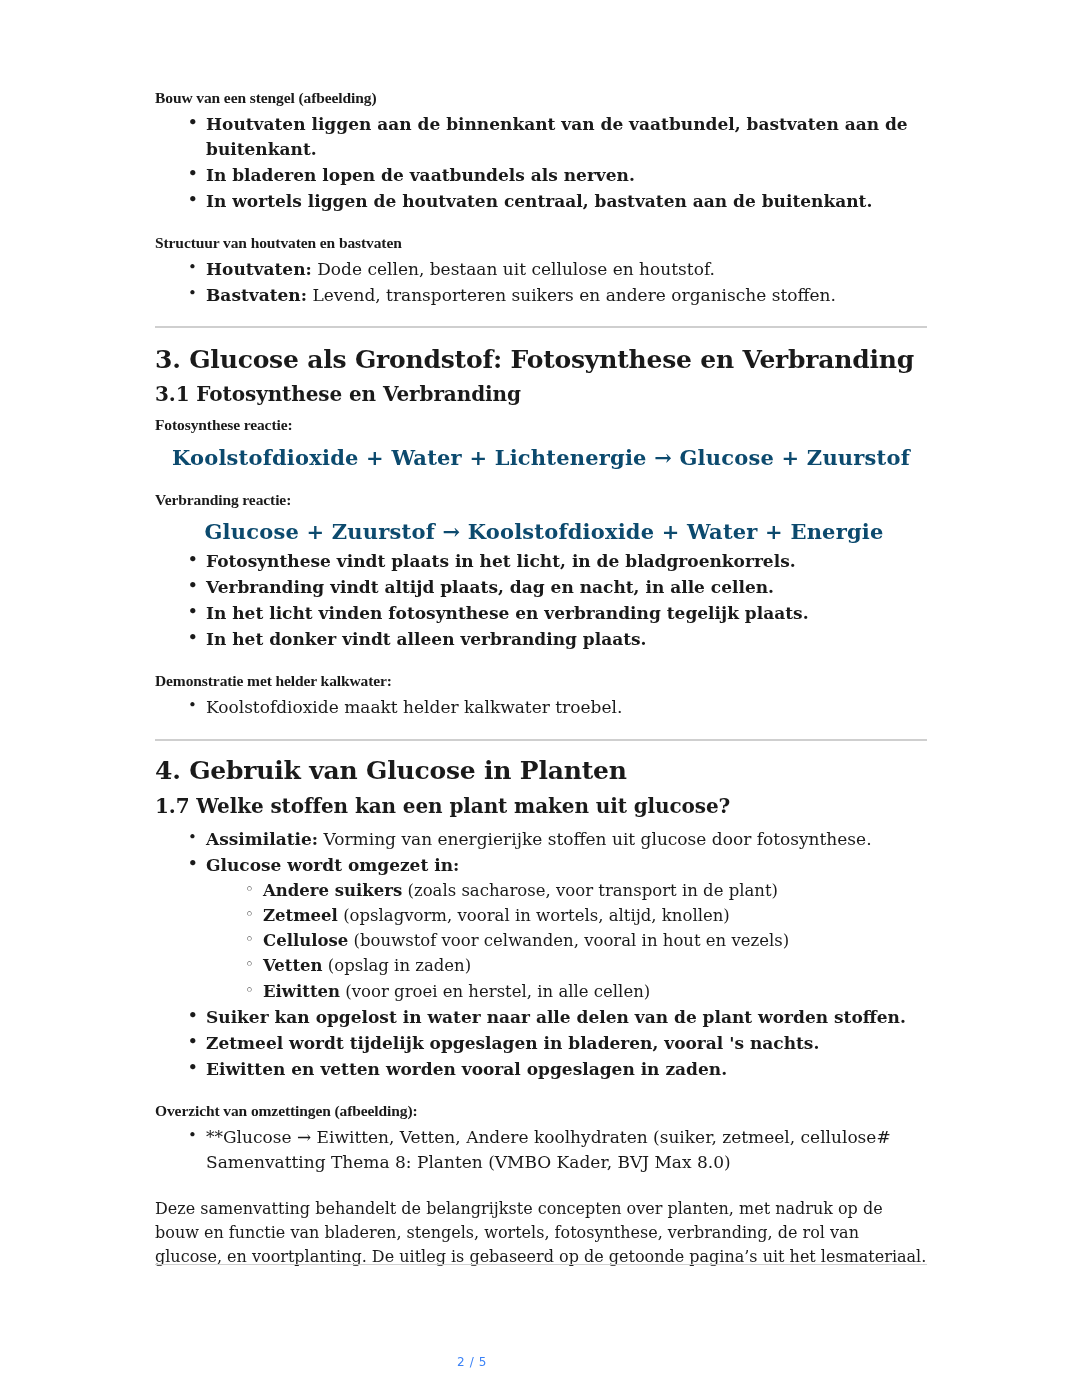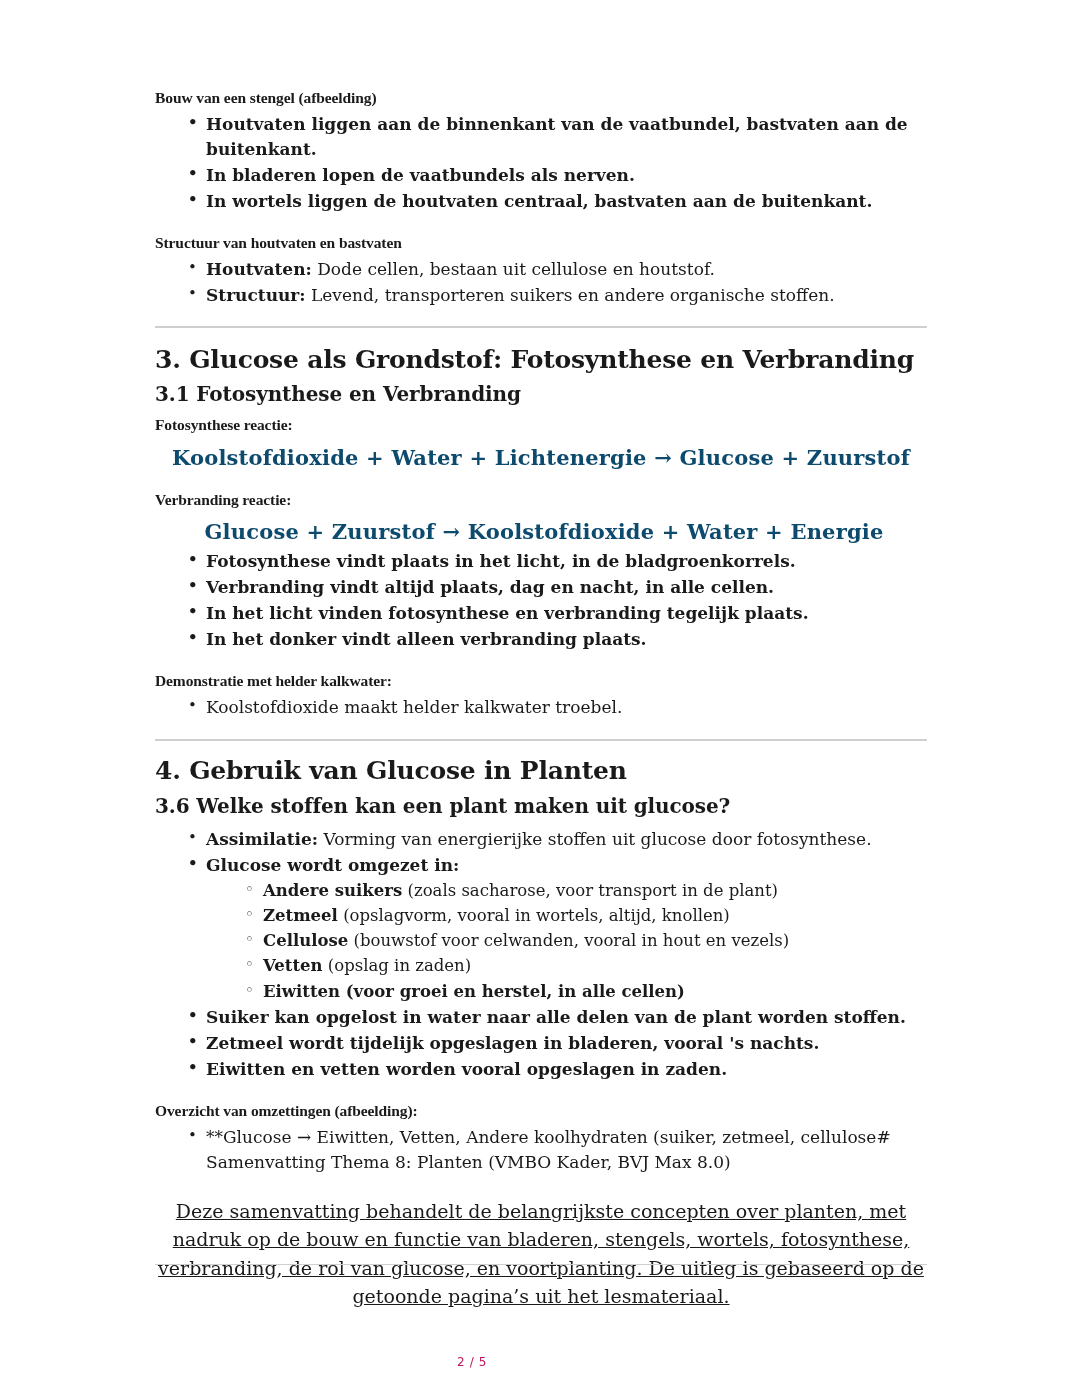--- a/index.html
+++ b/index.html
@@ -119,63 +119,62 @@
     margin: 8px 0 4px 0;
     line-height: 1.3;
     font-weight: bold;
     letter-spacing: 0.2px;
     color: #0c4a6e;
   }
   .equation.eq2 { margin-top: 7px; padding-left: 6px; }
 
   
   p.closing {
-    font-size: 19px;
+    font-size: 16px;
     line-height: 1.5;
     margin: 22px 0 0 0;
-    text-align: center;
-    text-decoration: underline;
+    text-align: left;
   }
 
   
   .footer-rule-wrap {
     position: absolute;
     left: 155px;
     top: 1264px;
     width: 772px;
   }
   .pagenum {
     position: absolute;
     left: 0;
     top: 1355px;
     width: 944px;
     text-align: center;
     font-family: "DejaVu Sans", "Liberation Sans", sans-serif;
     font-size: 12px;
-    color: #be185d;
+    color: #3b82f6;
     letter-spacing: 0.6px;
   }
 </style>
 </head>
 <body>
 
 <div class="page">
   <div class="content">
 
     <div class="minihead">Bouw van een stengel (afbeelding)</div>
     <ul class="lvl1">
       <li class="allbold">Houtvaten liggen aan de binnenkant van de vaatbundel, bastvaten aan de buitenkant.</li>
       <li class="allbold">In bladeren lopen de vaatbundels als nerven.</li>
       <li class="allbold">In wortels liggen de houtvaten centraal, bastvaten aan de buitenkant.</li>
     </ul>
 
     <div class="minihead block-gap">Structuur van houtvaten en bastvaten</div>
     <ul class="lvl1">
       <li><span class="bold">Houtvaten:</span><span> Dode cellen, bestaan uit cellulose en houtstof.</span></li>
-      <li><span class="bold">Structuur:</span><span> Levend, transporteren suikers en andere organische stoffen.</span></li>
+      <li><span class="bold">Bastvaten:</span><span> Levend, transporteren suikers en andere organische stoffen.</span></li>
     </ul>
 
     <hr class="sep">
 
     <h2 class="h-sec">3. Glucose als Grondstof: Fotosynthese en Verbranding</h2>
     <h3 class="h-sub">3.1 Fotosynthese en Verbranding</h3>
 
     <div class="minihead">Fotosynthese reactie:</div>
     <div class="equation">Koolstofdioxide + Water + Lichtenergie → Glucose + Zuurstof</div>
 
@@ -190,32 +189,32 @@
     </ul>
 
     <div class="minihead block-gap">Demonstratie met helder kalkwater:</div>
     <ul class="lvl1">
       <li>Koolstofdioxide maakt helder kalkwater troebel.</li>
     </ul>
 
     <hr class="sep tight">
 
     <h2 class="h-sec">4. Gebruik van Glucose in Planten</h2>
-    <h3 class="h-sub">3.6 Welke stoffen kan een plant maken uit glucose?</h3>
+    <h3 class="h-sub">1.7 Welke stoffen kan een plant maken uit glucose?</h3>
 
     <ul class="lvl1">
       <li><span class="bold">Assimilatie:</span><span> Vorming van energierijke stoffen uit glucose door fotosynthese.</span></li>
       <li class="allbold">
         <span>Glucose wordt omgezet in:</span>
         <ul class="lvl2">
           <li><span class="bold">Andere suikers</span><span style="font-weight:normal"> (zoals sacharose, voor transport in de plant)</span></li>
           <li><span class="bold">Zetmeel</span><span style="font-weight:normal"> (opslagvorm, vooral in wortels, altijd, knollen)</span></li>
           <li><span class="bold">Cellulose</span><span style="font-weight:normal"> (bouwstof voor celwanden, vooral in hout en vezels)</span></li>
           <li><span class="bold">Vetten</span><span style="font-weight:normal"> (opslag in zaden)</span></li>
-          <li><span class="bold">Eiwitten</span><span style="font-weight:bold"> (voor groei en herstel, in alle cellen)</span></li>
+          <li><span class="bold">Eiwitten</span><span style="font-weight:normal"> (voor groei en herstel, in alle cellen)</span></li>
         </ul>
       </li>
       <li class="allbold">Suiker kan opgelost in water naar alle delen van de plant worden stoffen.</li>
       <li class="allbold">Zetmeel wordt tijdelijk opgeslagen in bladeren, vooral 's nachts.</li>
       <li class="allbold">Eiwitten en vetten worden vooral opgeslagen in zaden.</li>
     </ul>
 
     <div class="minihead block-gap">Overzicht van omzettingen (afbeelding):</div>
     <ul class="lvl1">
       <li>**Glucose → Eiwitten, Vetten, Andere koolhydraten (suiker, zetmeel, cellulose# Samenvatting Thema 8: Planten (VMBO Kader, BVJ Max 8.0)</li>

